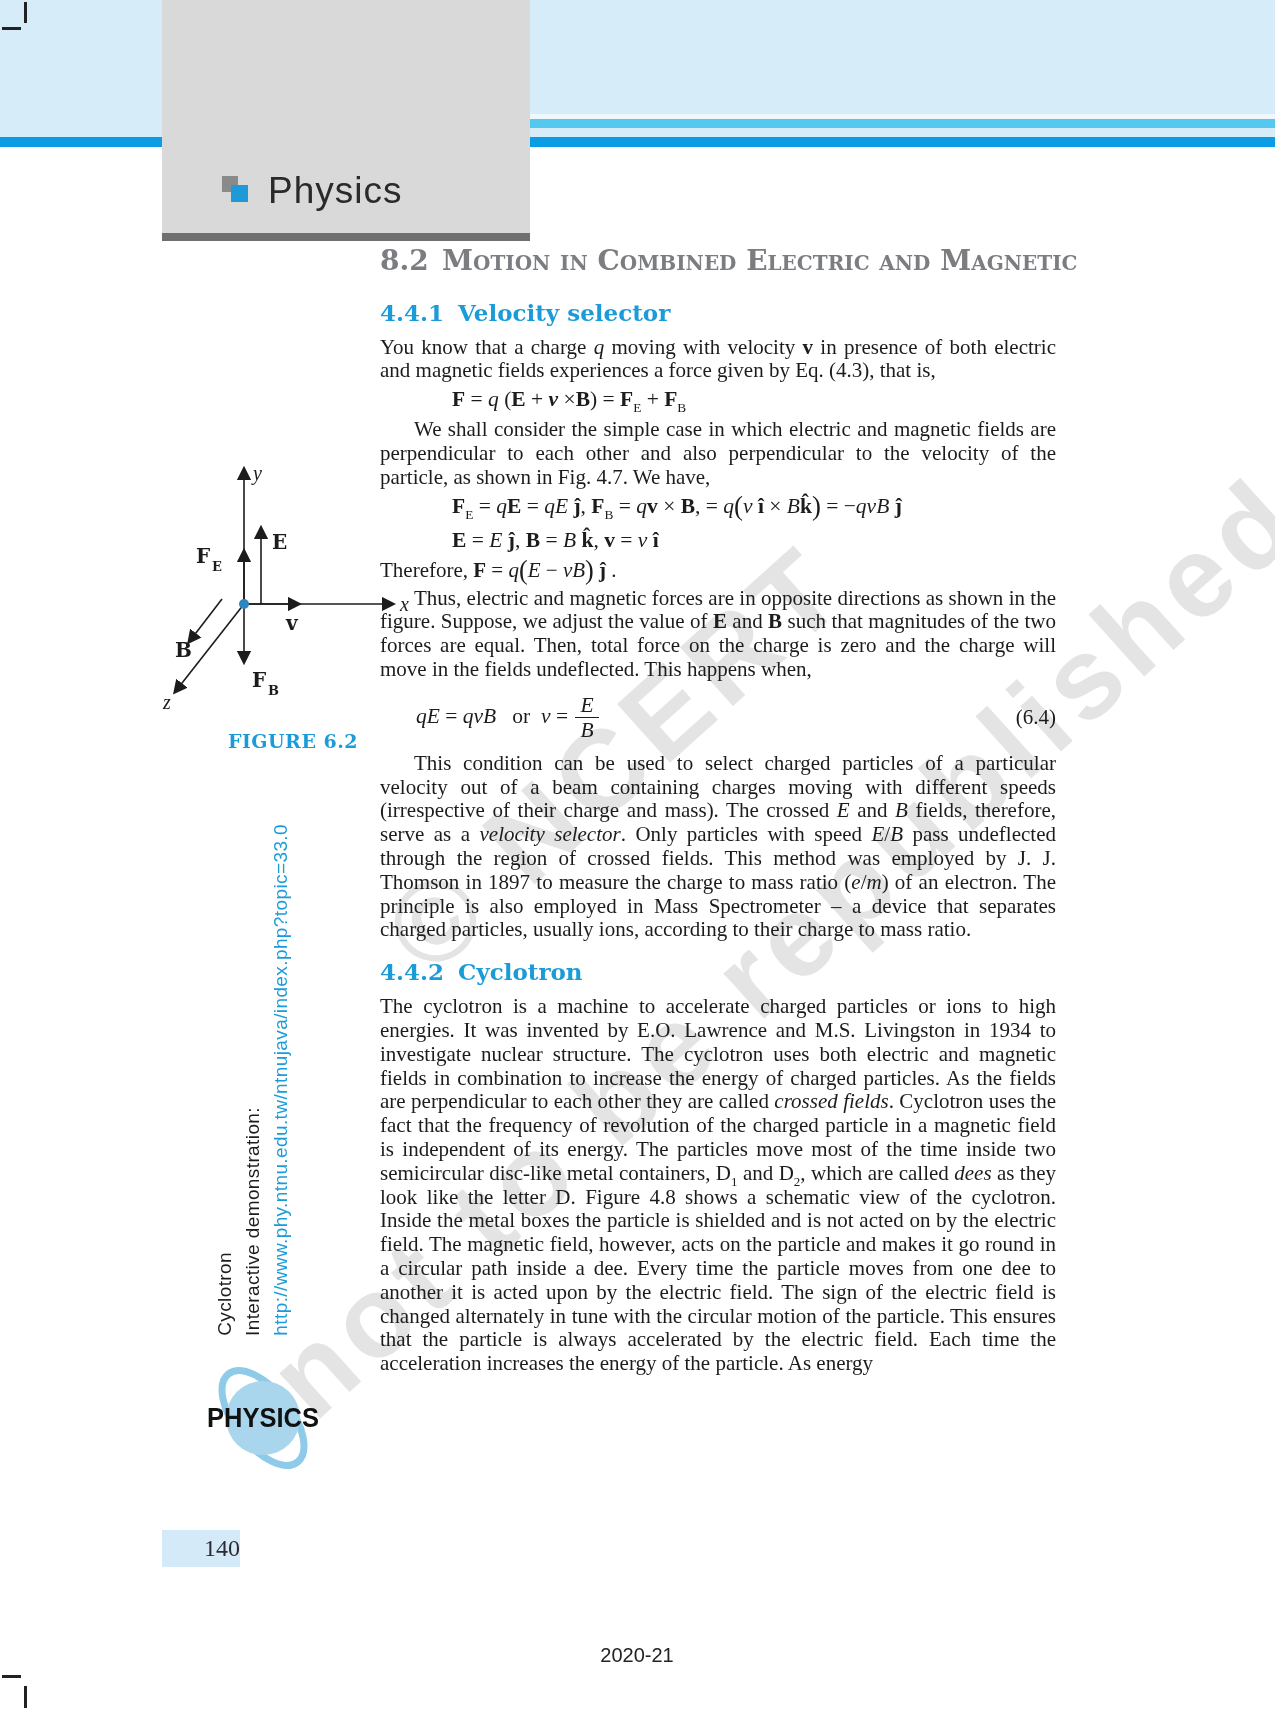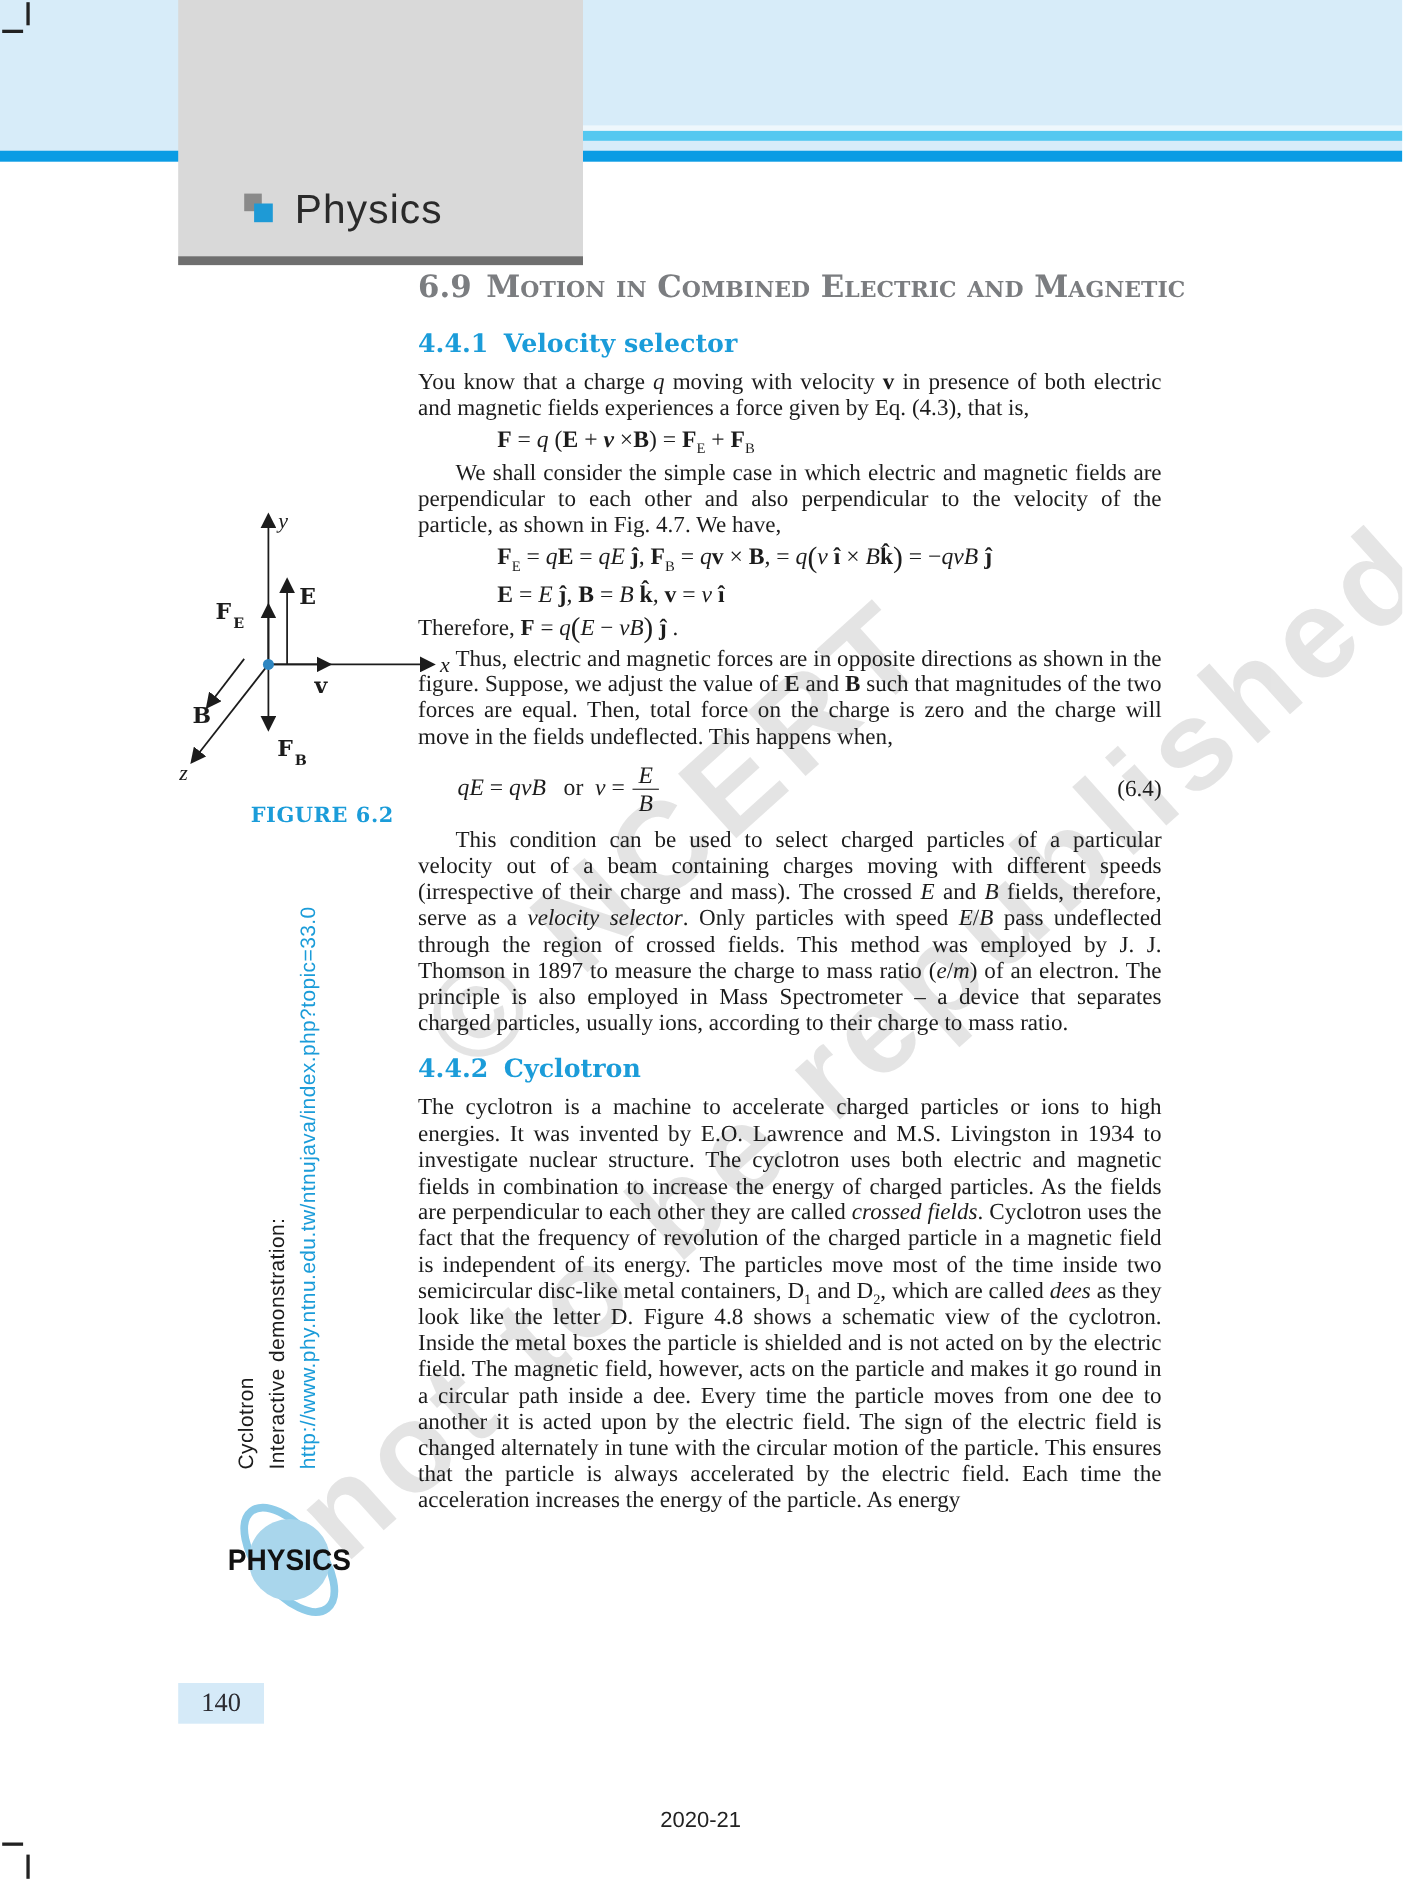--- a/index.html
+++ b/index.html
@@ -53,21 +53,21 @@
   
   .sidebar{position:absolute;left:214px;top:756px;height:580px;display:flex;gap:6px;
            align-items:flex-end;z-index:2;}
   .vtext{writing-mode:vertical-rl;transform:rotate(180deg);
          font-family:"Liberation Sans",sans-serif;font-size:19px;letter-spacing:0.4px;
          color:#1c1c1c;white-space:nowrap;}
   .vtext.url{color:#1b9cd9;}
   .logo{position:absolute;left:203px;top:1352px;z-index:2;}
   
   .pagenum{position:absolute;left:162px;top:1530px;width:78px;height:37px;background:#d5eaf8;
-           text-align:center;line-height:37px;font-size:24px;color:#2b2b31;z-index:2;}
+           text-align:right;line-height:37px;font-size:24px;color:#2b2b31;z-index:2;}
   .footer{position:absolute;left:477px;top:1644px;width:320px;text-align:center;
           font-family:"Liberation Sans",sans-serif;font-size:20px;color:#222;z-index:2;}
   i{font-style:italic;} b{font-weight:bold;}
 </style>
 </head>
 <body>
 
 <div class="page">
 
   <div class="band-light"></div>
@@ -128,21 +128,21 @@
   </div>
 
   <svg class="logo" width="120" height="140" viewBox="0 0 120 140">
     <ellipse cx="60" cy="66" rx="28" ry="56" fill="none" stroke="#8ecbe8" stroke-width="7" transform="rotate(-38 60 66)"></ellipse>
     <circle cx="60" cy="66" r="37" fill="#a9d6ec"></circle>
     <text x="60" y="75" text-anchor="middle" font-family="Liberation Sans, sans-serif" font-weight="bold" font-size="27" fill="#111" textLength="112" lengthAdjust="spacingAndGlyphs">PHYSICS</text>
   </svg>
 
   <div class="col">
     <div class="sec-head">
-      <div class="sec-line1"><span class="sec-num">6.9</span><span>Motion in Combined Electric and Magnetic</span></div>
+      <div class="sec-line1"><span class="sec-num">8.2</span><span>Motion in Combined Electric and Magnetic</span></div>
     </div>
 
     <div class="subhead">
       <span>4.4.1</span><span class="gap"></span><span>Velocity selector</span>
     </div>
 
     <p class="bodytext">You know that a charge <i>q</i> moving with velocity <b>v</b> in presence of both electric and magnetic fields experiences a force given by Eq. (4.3), that is,</p>
     <div class="eq"><b>F</b> = <i>q</i> (<b>E</b> + <b><i>v</i></b> ×<b>B</b>) = <b>F</b><sub>E</sub> + <b>F</b><sub>B</sub></div>
     <p class="bodytext indent">We shall consider the simple case in which electric and magnetic fields are perpendicular to each other and also perpendicular to the velocity of the particle, as shown in Fig. 4.7. We have,</p>
     <div class="eq" style="margin-bottom:9px;"><b>F</b><sub>E</sub> = <i>q</i><b>E</b> = <i>qE</i> <b>ĵ</b>, <b>F</b><sub>B</sub> = <i>q</i><b>v</b> × <b>B</b>, = <i>q</i><span class="bp">(</span><i>v</i> <b>î</b> × <i>B</i><b>k̂</b><span class="bp">)</span> = −<i>qvB</i> <b>ĵ</b></div>

